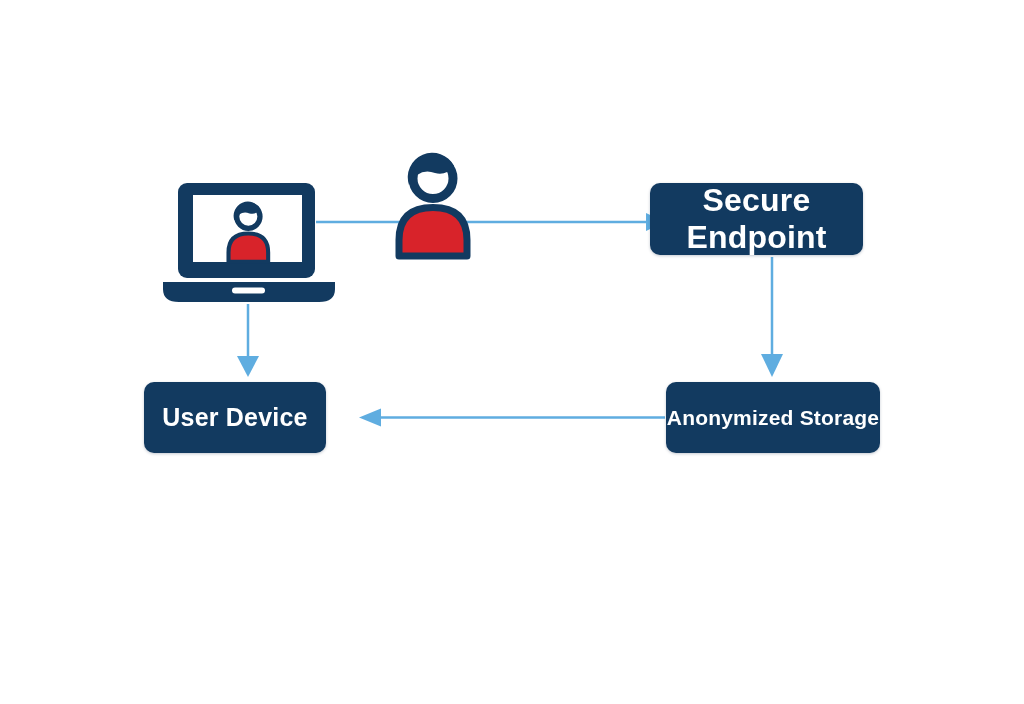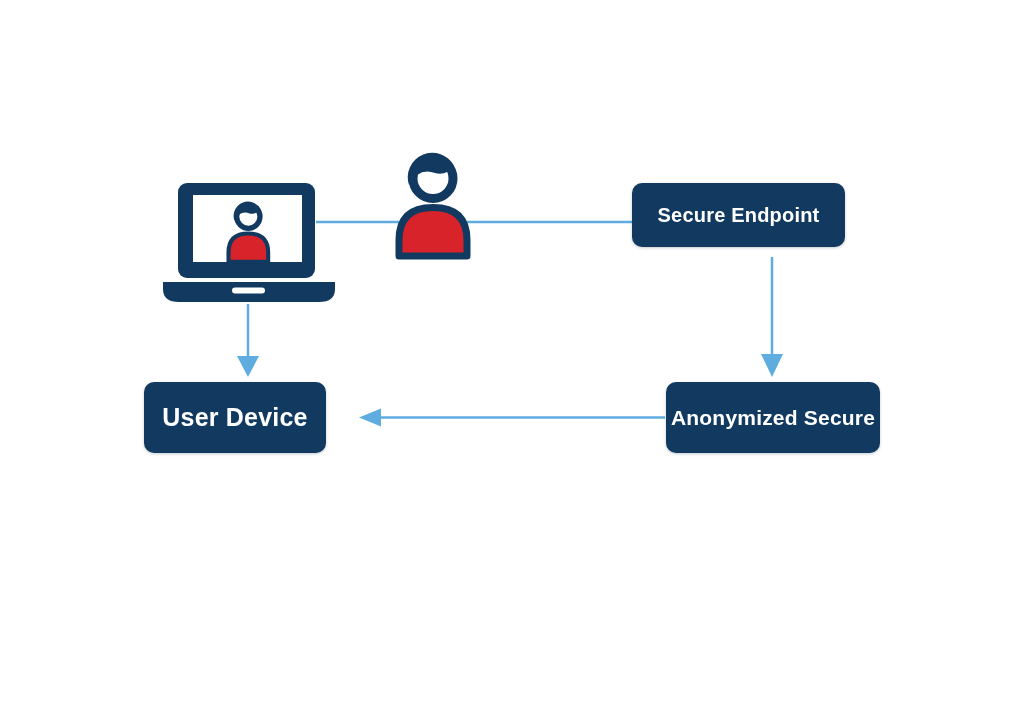--- a/index.html
+++ b/index.html
@@ -36,21 +36,21 @@
     align-items: center;
     justify-content: center;
     background: var(--navy, #123a60);
     color: var(--text-white, #ffffff);
     border-radius: 10px;
     font-weight: 600;
     letter-spacing: 0.2px;
     text-align: center;
     box-shadow: 0 1px 3px rgba(20, 40, 70, 0.25);
   }
-  #node-secure-endpoint    { left: 632px; top: 183px; width: 213px; height: 64px; font-size: 20px; }
+  #node-secure-endpoint    { left: 650px; top: 183px; width: 213px; height: 72px; font-size: 32px; }
   #node-user-device        { left: 144px; top: 382px; width: 182px; height: 71px; font-size: 25px; }
   #node-anonymized-storage { left: 666px; top: 382px; width: 214px; height: 71px; font-size: 21px; }
 
   .defs-hidden { position: absolute; width: 0; height: 0; overflow: hidden; }
 </style>
 </head>
 <body>
 
 <svg class="defs-hidden" aria-hidden="true">
   <defs>
@@ -101,16 +101,16 @@
 
   <div class="node" id="node-secure-endpoint">
     <span>Secure Endpoint</span>
   </div>
 
   <div class="node" id="node-user-device">
     <span>User Device</span>
   </div>
 
   <div class="node" id="node-anonymized-storage">
-    <span>Anonymized Secure</span>
+    <span>Anonymized Storage</span>
   </div>
 
 </div>
 
 </body></html>

